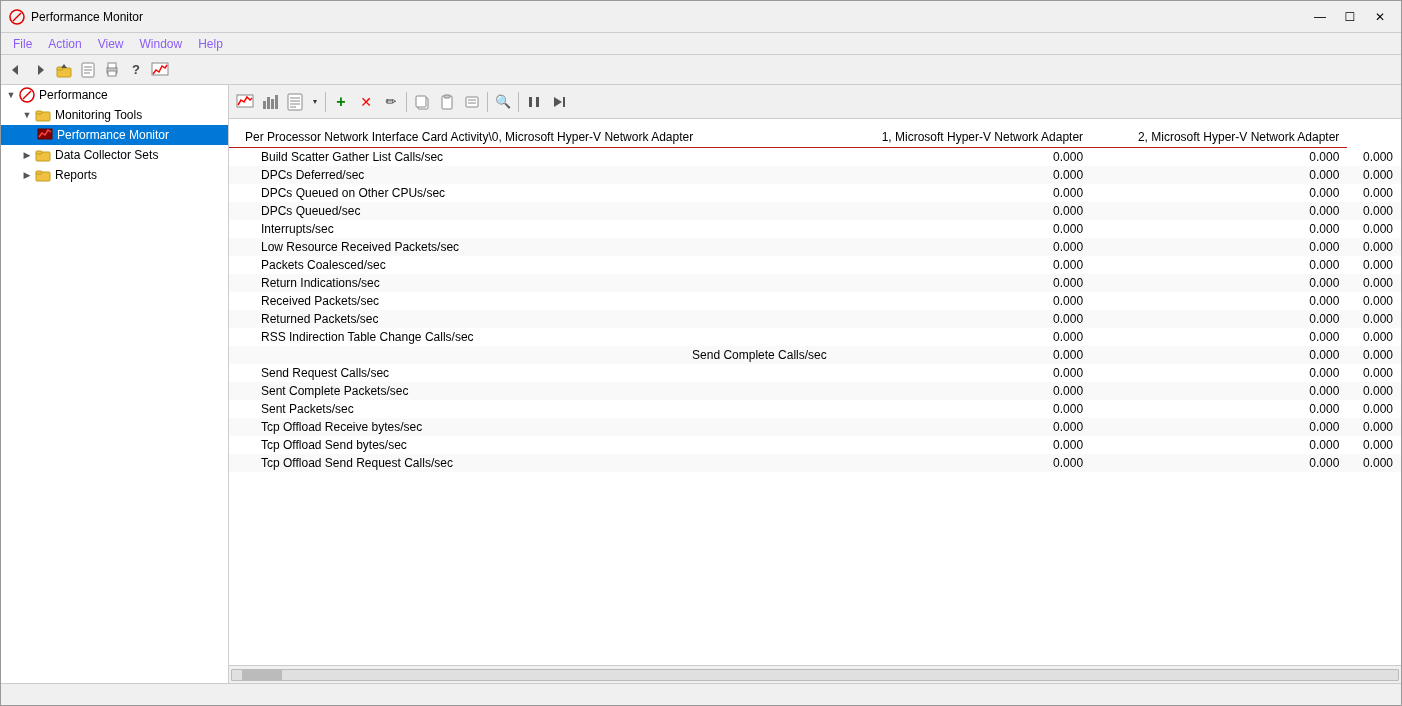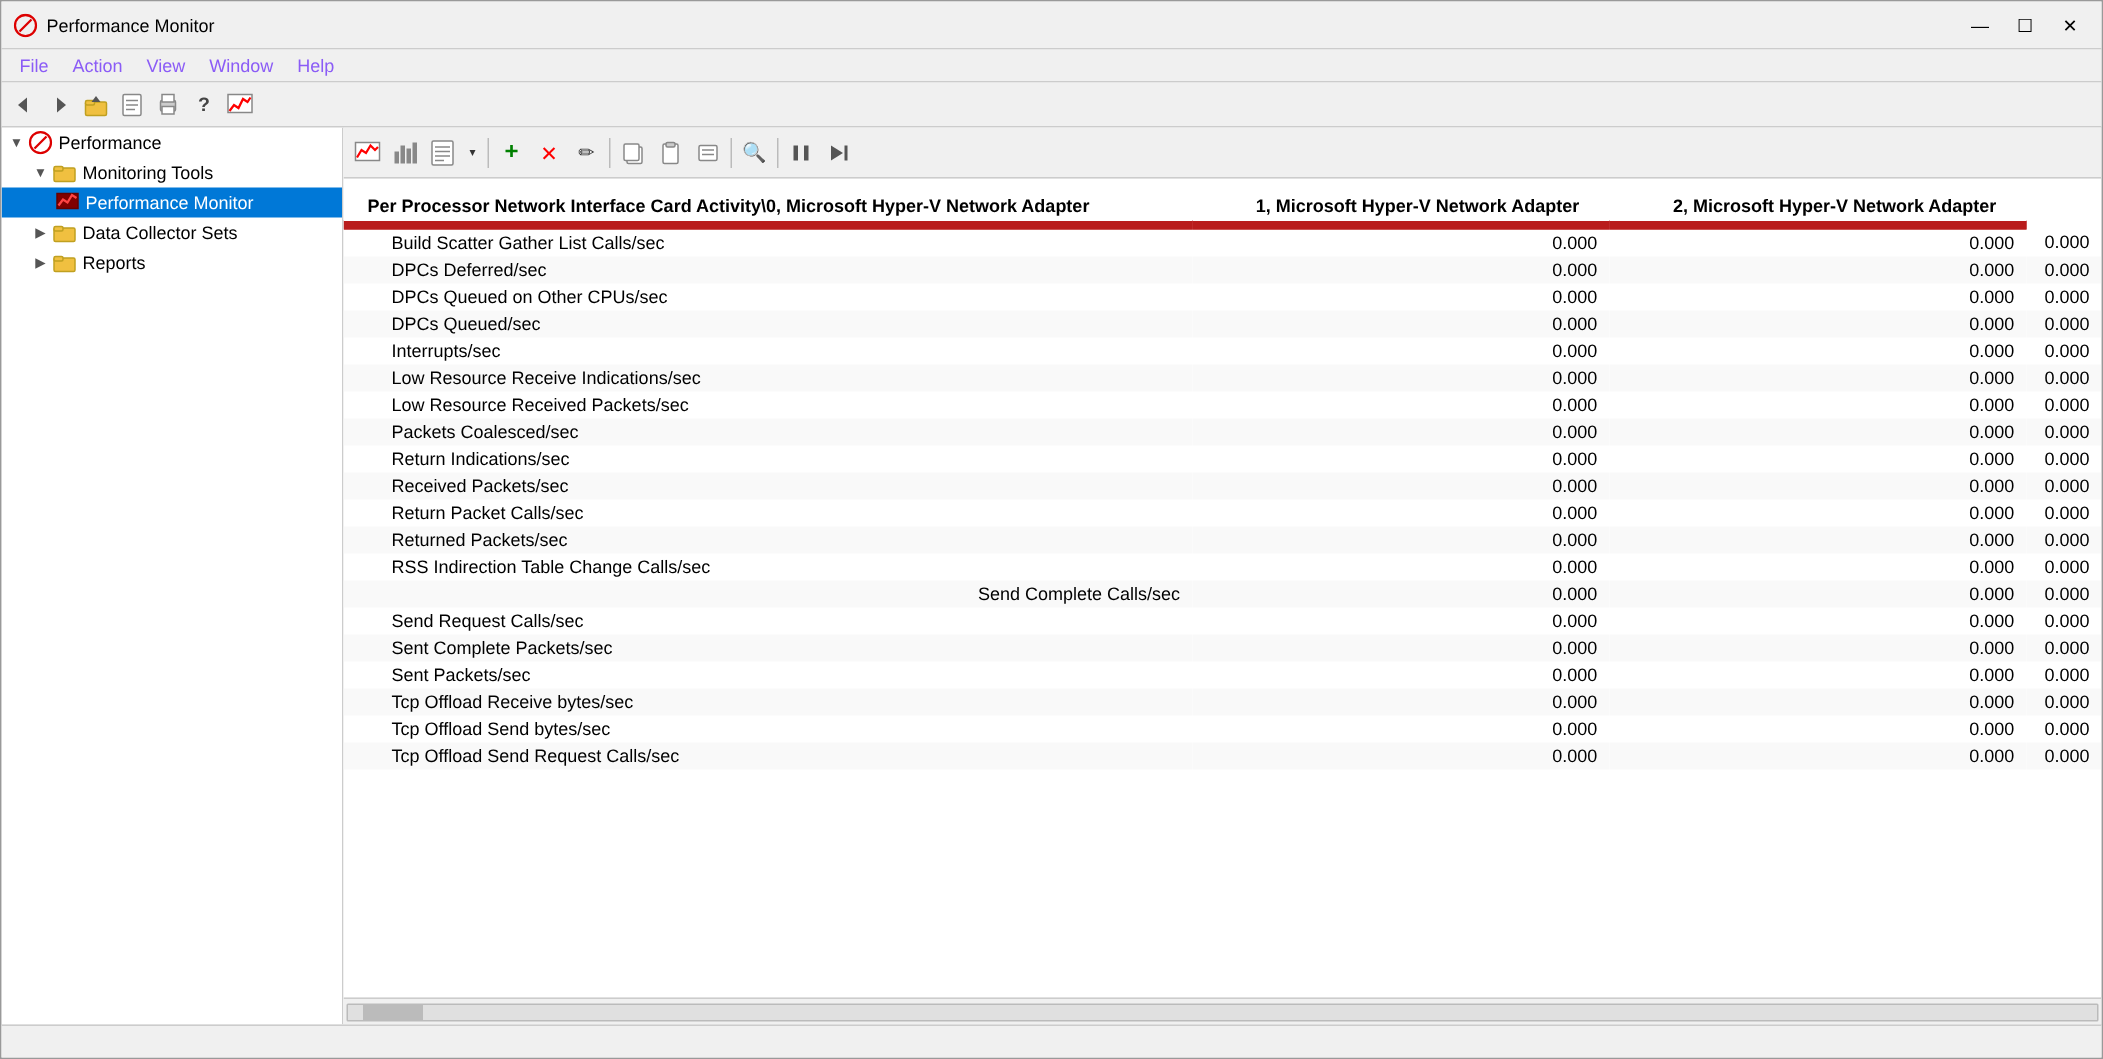--- a/index.html
+++ b/index.html
@@ -29,24 +29,24 @@
     .content-area { flex: 1; background: #fff; display: flex; flex-direction: column; overflow: hidden; }
 
     .inner-toolbar { background: #f0f0f0; height: 34px; border-bottom: 1px solid #ccc; display: flex; align-items: center; padding: 2px 4px; gap: 1px; }
     .inner-btn { width: 24px; height: 24px; border: 1px solid transparent; background: transparent; cursor: pointer; display: flex; align-items: center; justify-content: center; font-size: 12px; color: #333; }
     .inner-sep { width: 1px; height: 20px; background: #bbb; margin: 0 2px; }
 
     .report-area { flex: 1; overflow: auto; padding: 8px 0; }
 
     table.report-table { width: 100%; border-collapse: collapse; font-size: 12px; }
     table.report-table thead tr th { 
-      font-weight: bold; 
-      padding: 3px 20px; 
+      font-weight: normal; 
+      padding: 3px 8px; 
       text-align: left; 
-      border-bottom: 6px solid #b91c1c;
+      border-bottom: 1px solid #b91c1c;
       white-space: nowrap;
       position: sticky;
       top: 0;
       background: #fff;
     }
     table.report-table thead tr th:not(:first-child) { text-align: right; }
     table.report-table tbody tr td { padding: 2px 8px; white-space: nowrap; }
     table.report-table tbody tr td:not(:first-child) { text-align: right; }
     table.report-table tbody tr:nth-child(even) { background: #f9f9f9; }
 
@@ -277,51 +277,39 @@
                 <td>0.000</td>
                 <td>0.000</td>
               </tr>
               <tr>
                 <td style="padding-left: 32px;">Interrupts/sec</td>
                 <td>0.000</td>
                 <td>0.000</td>
                 <td>0.000</td>
               </tr>
               <tr>
-                <td style="padding-left: 32px;">Low Resource Receive Indications/sec</td>
-                <td>0.000</td>
-                <td>0.000</td>
-                <td>0.000</td>
-              </tr>
-              <tr>
                 <td style="padding-left: 32px;">Low Resource Received Packets/sec</td>
                 <td>0.000</td>
                 <td>0.000</td>
                 <td>0.000</td>
               </tr>
               <tr>
                 <td style="padding-left: 32px;">Packets Coalesced/sec</td>
                 <td>0.000</td>
                 <td>0.000</td>
                 <td>0.000</td>
               </tr>
               <tr>
                 <td style="padding-left: 32px;">Return Indications/sec</td>
                 <td>0.000</td>
                 <td>0.000</td>
                 <td>0.000</td>
               </tr>
               <tr>
                 <td style="padding-left: 32px;">Received Packets/sec</td>
-                <td>0.000</td>
-                <td>0.000</td>
-                <td>0.000</td>
-              </tr>
-              <tr>
-                <td style="padding-left: 32px;">Return Packet Calls/sec</td>
                 <td>0.000</td>
                 <td>0.000</td>
                 <td>0.000</td>
               </tr>
               <tr>
                 <td style="padding-left: 32px;">Returned Packets/sec</td>
                 <td>0.000</td>
                 <td>0.000</td>
                 <td>0.000</td>
               </tr>

